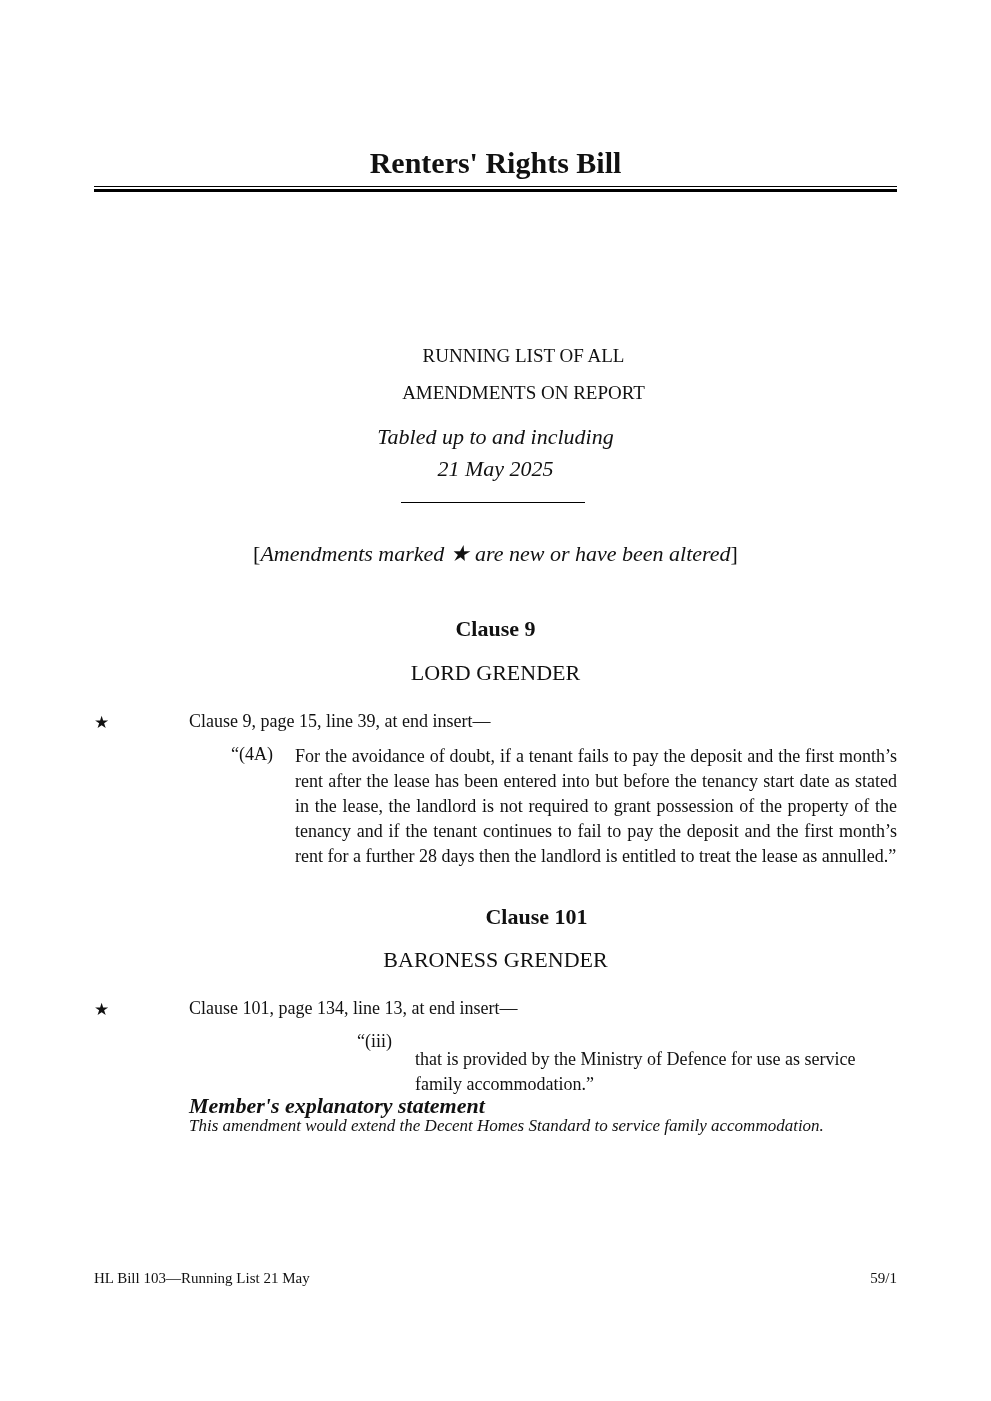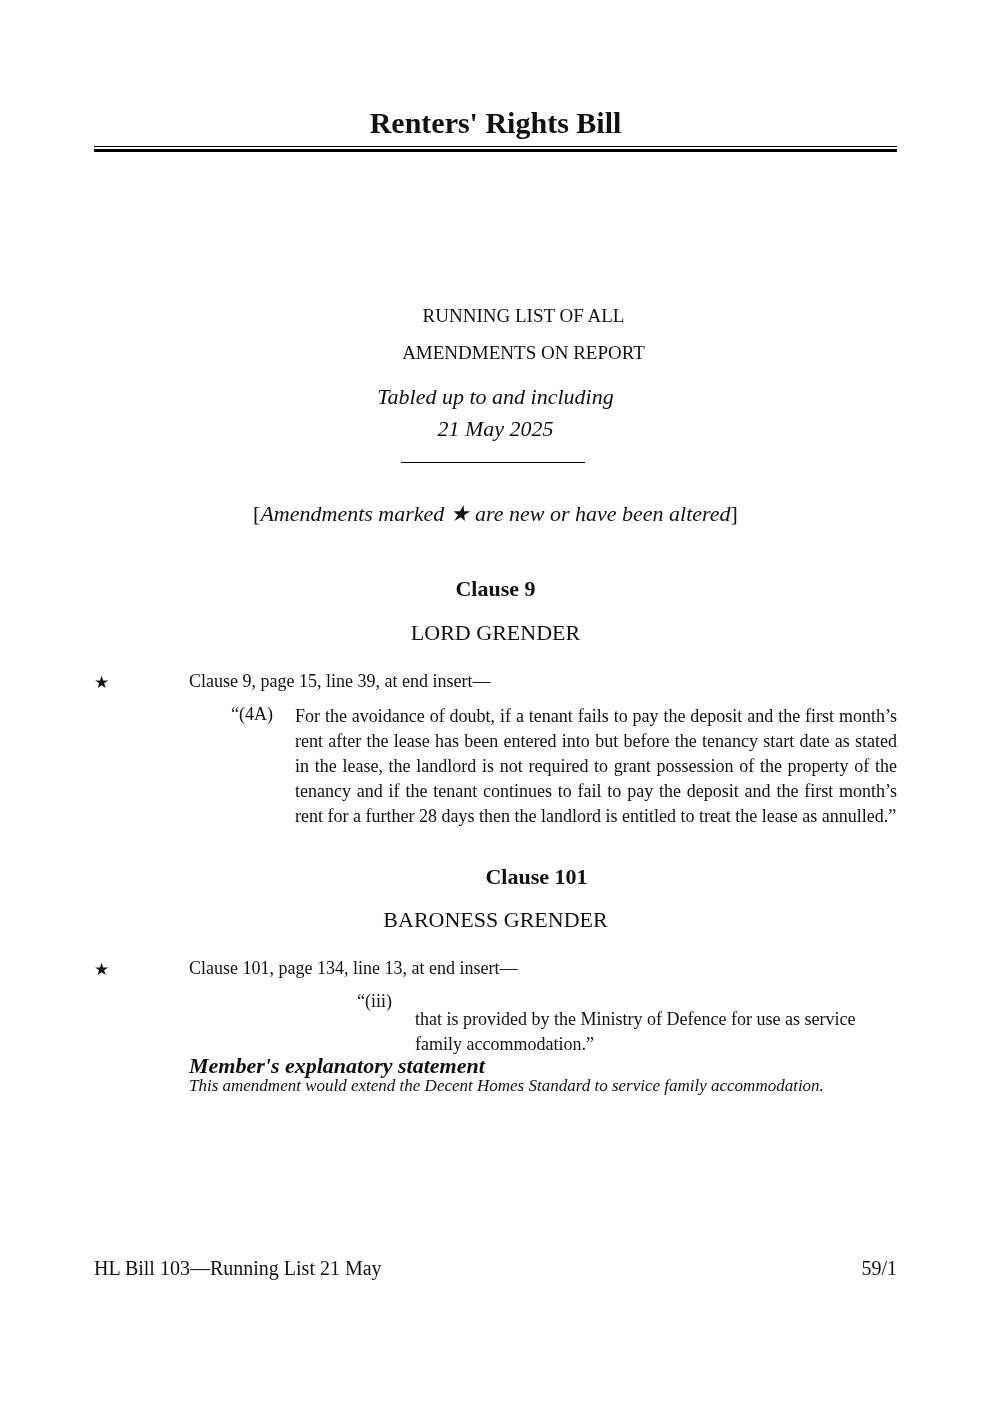--- a/index.html
+++ b/index.html
@@ -1,39 +1,39 @@
 <!DOCTYPE html>
 <html><head>
   <meta charset="utf-8">
   <style>
     html, body { margin: 0; padding: 0; background: #ffffff; }
     body {
       width: 991px; height: 1401px; position: relative; overflow: hidden;
       font-family: "Liberation Serif", "DejaVu Serif", serif;
       color: #111111;
     }
-    .abs { position: absolute; }
+    .abs { position: absolute; margin-top: 40px; }
     .center { left: 0; width: 991px; text-align: center; }
     .title {
       top: 106px; font-size: 30px; font-weight: bold; letter-spacing: 0px;
     }
     .rule-thin { left: 94px; width: 803px; top: 146px; height: 1px; background: #000; }
     .rule-thick { left: 94px; width: 803px; top: 149px; height: 3px; background: #000; }
     .caps { font-size: 19px; padding-left: 28px; }
     .ital { font-style: italic; }
     .short-rule { left: 401px; width: 184px; top: 462px; height: 1px; background: #000; }
     .t17 { font-size: 22px; }
     .bold { font-weight: bold; }
     .star { left: 94px; font-size: 17px; }
     .lead { left: 189px; font-size: 18px; }
     .quote-label { font-size: 18px; }
     .para {
       font-size: 18px; line-height: 25px; text-align: justify;
     }
-    .footer { top: 1257px; font-size: 20px; }
+    .footer { top: 1230px; font-size: 15px; }
   </style>
 </head>
 <body>
 
 <div>
 
   <div class="abs center title">Renters' Rights Bill</div>
   <div class="abs rule-thin"></div>
   <div class="abs rule-thick"></div>
 

